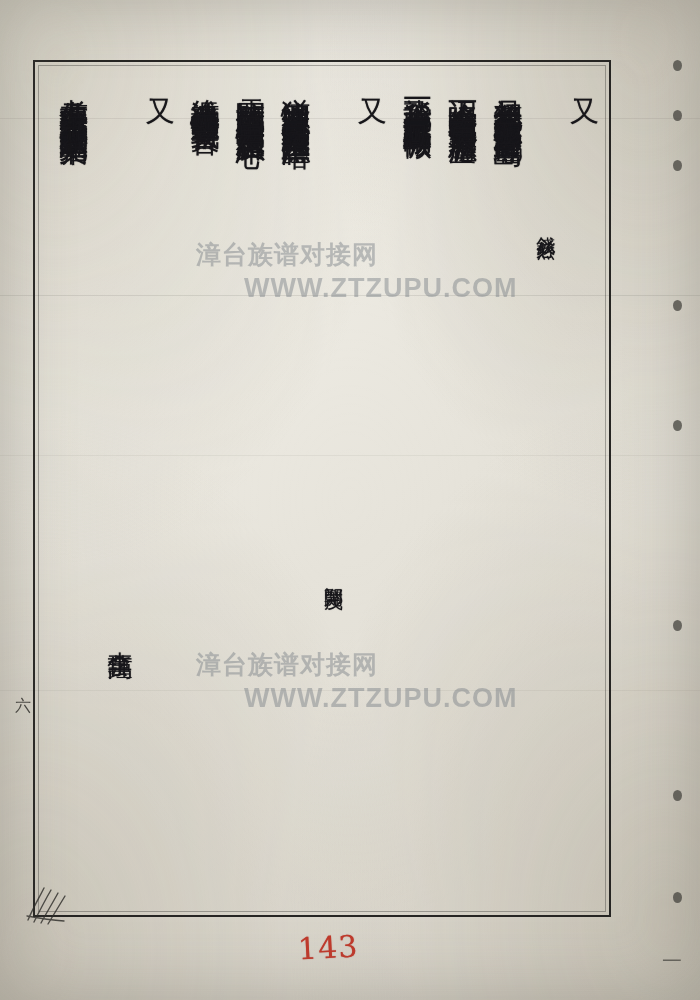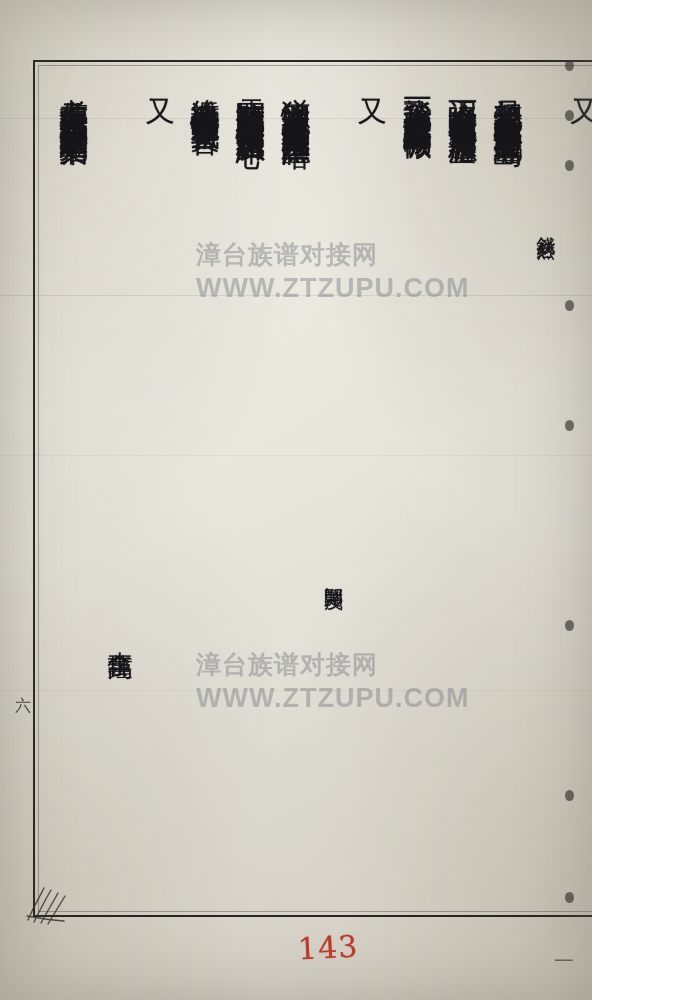--- a/index.html
+++ b/index.html
@@ -8,21 +8,21 @@
     background: #ffffff;
   }
   body {
     width: 700px;
     height: 1000px;
     font-family: "DejaVu Sans", sans-serif;
     overflow: hidden;
   }
   #page {
     position: relative;
-    width: 592px;
+    width: 700px;
     height: 1000px;
     background: #e9e6de;
     background-image:
       radial-gradient(circle at 20% 15%, #f3f1ea 0%, #e6e3da 45%, #dcd8ce 100%);
     overflow: hidden;
   }
   
   .noise {
     position: absolute;
     inset: 0;
@@ -108,21 +108,21 @@
   .wm {
     position: absolute;
     color: rgba(120,126,134,.45);
     font-family: "Liberation Sans", sans-serif;
     font-weight: bold;
     letter-spacing: 1px;
     pointer-events: none;
     white-space: nowrap;
   }
   .wm .cn { font-size: 25px; display: block; }
-  .wm .en { font-size: 27px; display: block; margin-top: 2px; }
+  .wm .en { font-size: 27px; display: block; margin-top: 2px; margin-left: 48px; }
   #wm1 { left: 196px; top: 238px; }
   #wm2 { left: 196px; top: 648px; }
 
   
   #side-mark {
     position: absolute;
     left: 12px;
     top: 684px;
     writing-mode: vertical-rl;
     text-orientation: upright;

